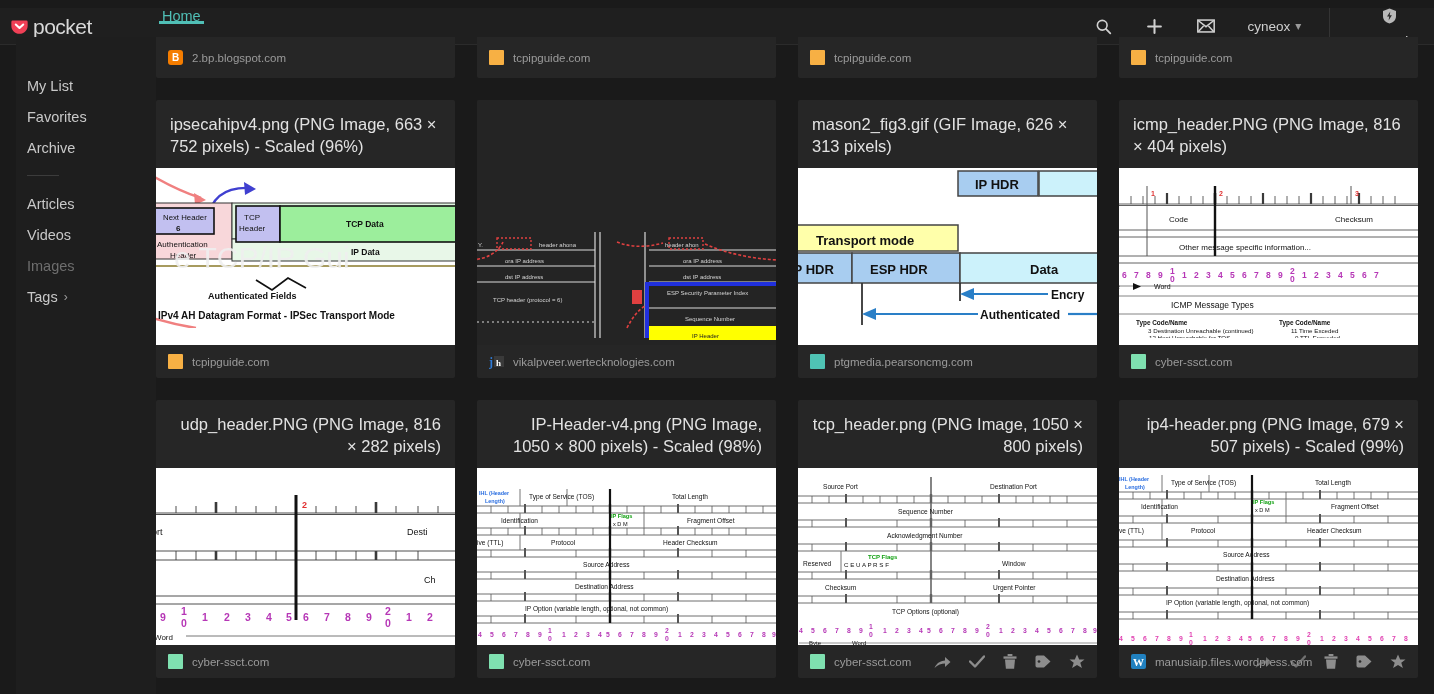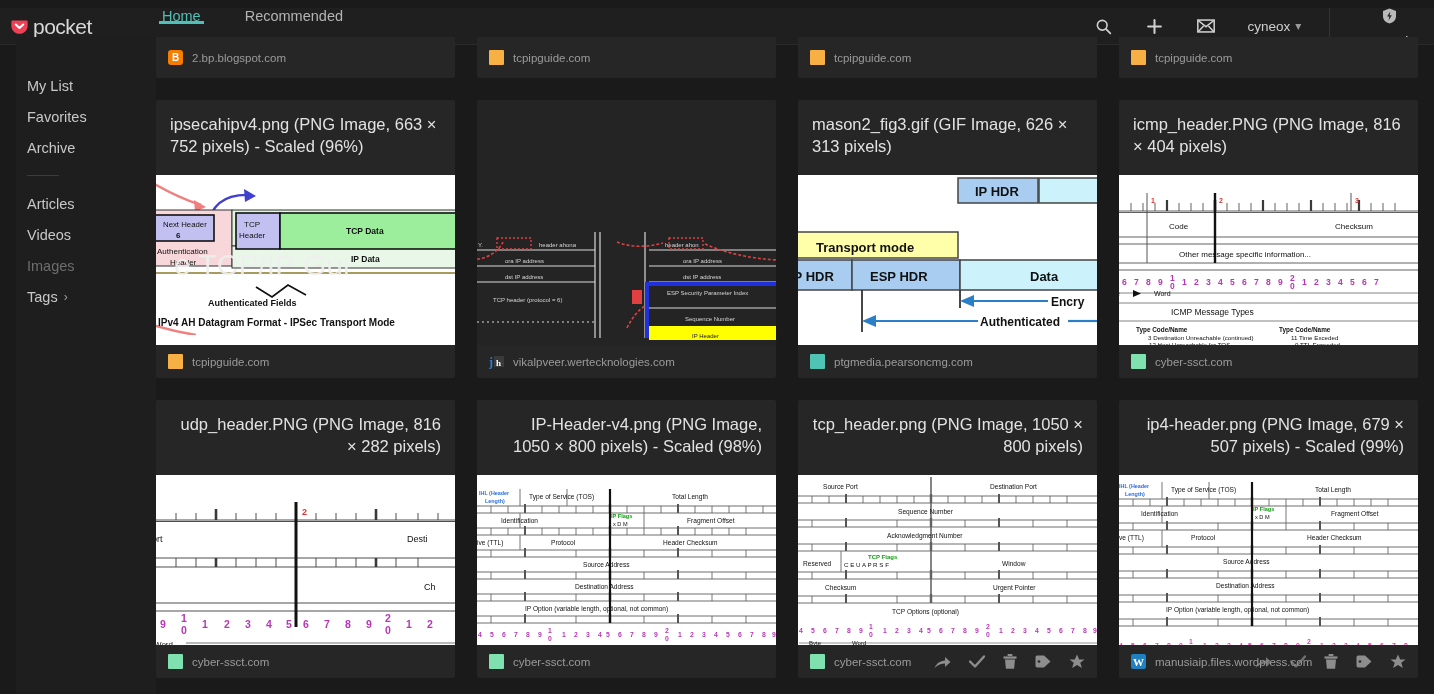--- a/index.html
+++ b/index.html
@@ -85,21 +85,21 @@
   }
   .row { display: flex; gap: 22px; }
   .card {
     width: 301px; background: #262626;
     border-radius: 2px; overflow: hidden;
     display: flex; flex-direction: column;
     position: relative;
   }
   .card-title {
     font-size: 16.5px; line-height: 22px; color: #e2e2e2;
-    padding: 13px 14px 18px 14px; font-weight: 400;
+    padding: 13px 14px 11px 14px; font-weight: 400;
   }
   .thumb {
     width: 301px; overflow: hidden; position: relative;
     background: #fff; flex: 1 1 auto;
   }
   .thumb.dark { background: #242424; }
   .card-foot {
     height: 33px; display: flex; align-items: center;
     padding: 0 12px; gap: 9px; position: relative;
   }
@@ -132,23 +132,20 @@
         <path d="M2 3h16a1.6 1.6 0 0 1 1.6 1.6V9c0 5.3-4.3 9.6-9.6 9.6S.4 14.3.4 9V4.6A1.6 1.6 0 0 1 2 3z" fill="#ef4056"></path>
         <path d="M5.6 7.6l4.4 4.2 4.4-4.2" fill="none" stroke="#fff" stroke-width="2.4" stroke-linecap="round" stroke-linejoin="round"></path>
       </svg>
     </span>
     <span class="brand-name">pocket</span>
   </div>
 
   <div class="nav-tabs">
     <div class="nav-tab active">
       <span>Home</span>
-    </div>
-    <div class="nav-tab">
-      <span>Recommended</span>
     </div>
   </div>
 
   <div class="topbar-spacer"></div>
 
   <div class="topbar-actions">
     <div class="tb-icon">
       <svg width="17" height="17" viewBox="0 0 20 20">
           <circle cx="8.5" cy="8.5" r="5.7" fill="none" stroke="#d0d0d0" stroke-width="1.9"></circle>
           <line x1="12.8" y1="12.8" x2="18" y2="18" stroke="#d0d0d0" stroke-width="2.1" stroke-linecap="round"></line>

